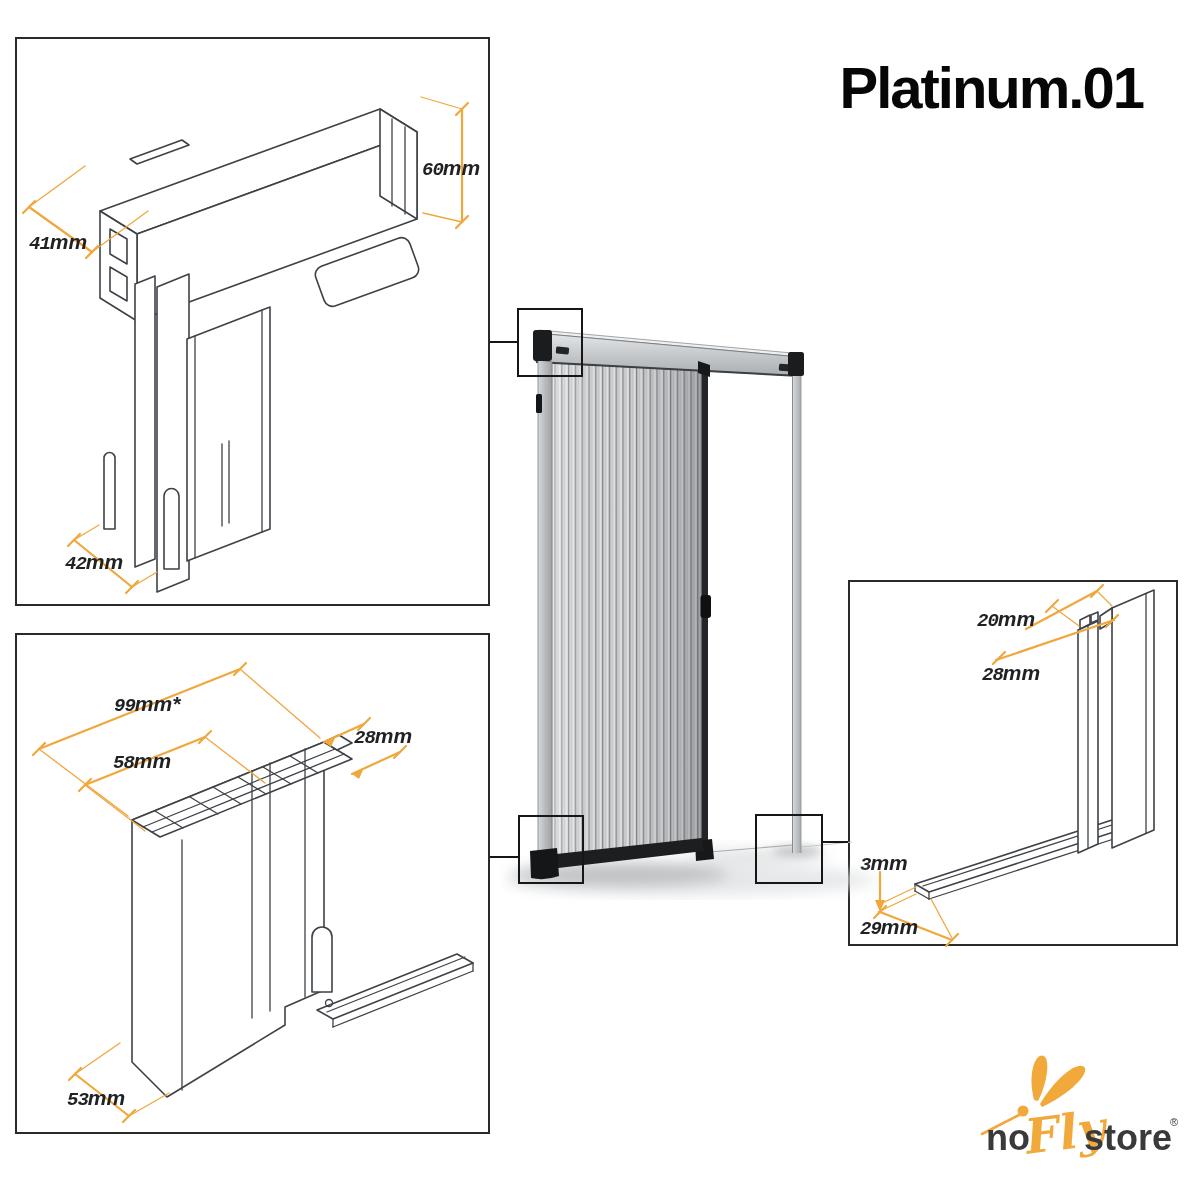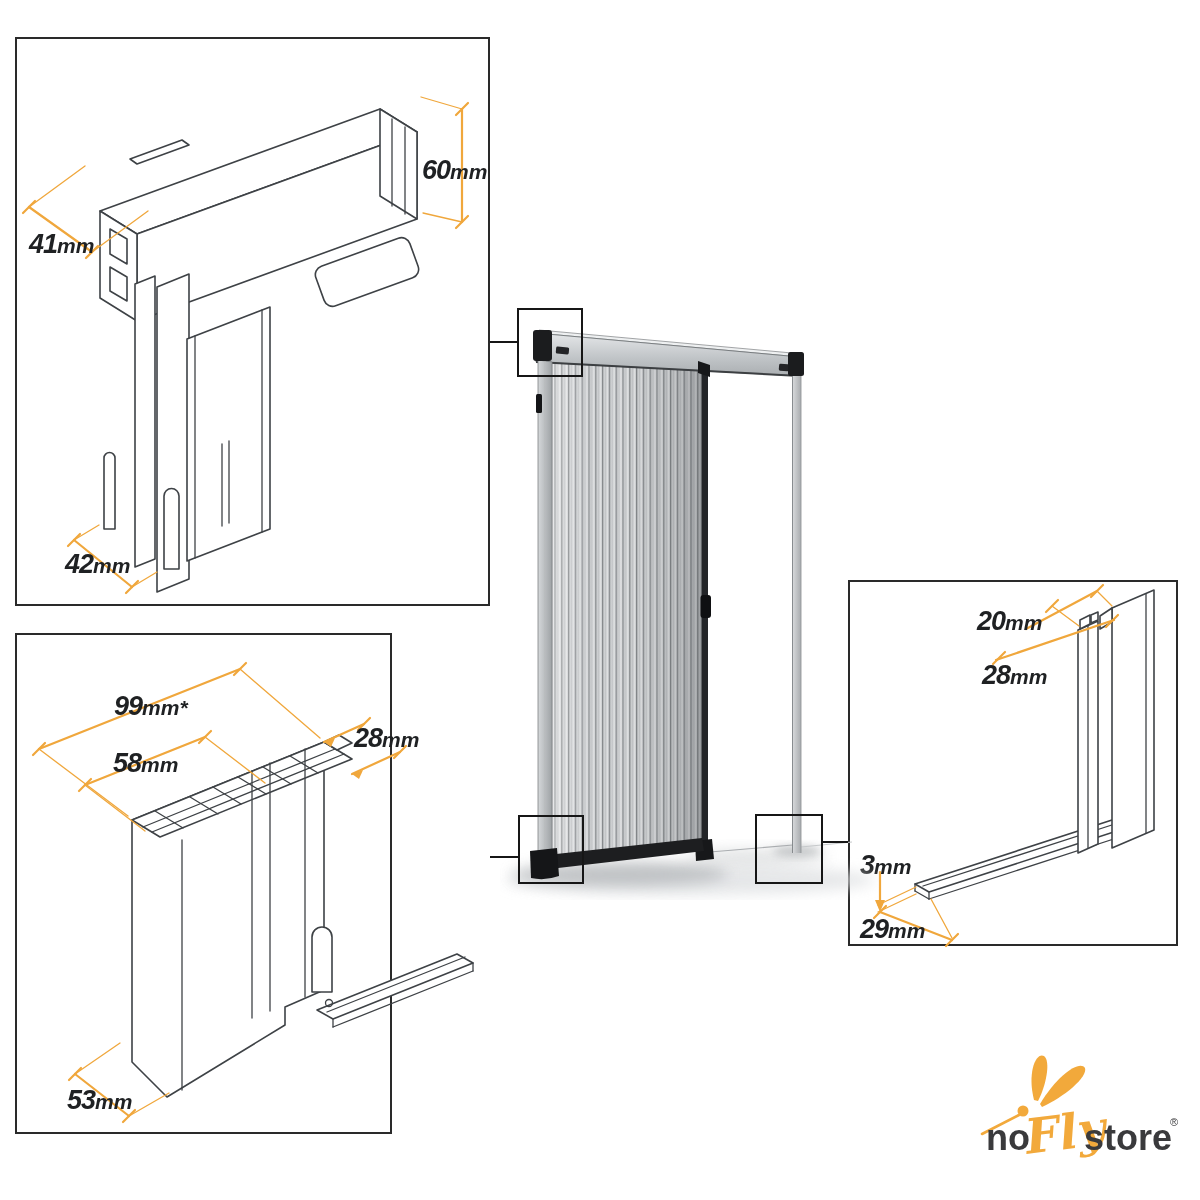--- a/index.html
+++ b/index.html
@@ -3,38 +3,39 @@
 <meta charset="utf-8">
 <style>
   html,body{margin:0;padding:0;background:#ffffff;}
   .stage{position:relative;width:1200px;height:1200px;background:#ffffff;overflow:hidden;
          font-family:"Liberation Sans",sans-serif;}
   .panel{position:absolute;background:#fff;border:2px solid #2a2a2a;box-sizing:border-box;}
   .panel svg{position:absolute;left:0;top:0;}
   .callout{position:absolute;border:2px solid #161616;box-sizing:border-box;background:transparent;}
   .connector{position:absolute;height:2px;background:#161616;}
   .dim{position:absolute;font-style:italic;font-weight:bold;color:#1f2123;white-space:nowrap;line-height:1;}
-  .dim .num{font-size:27px;letter-spacing:-1px;}
+  .dim .num{font-size:19px;letter-spacing:-1px;font-family:Liberation Mono, monospace;}
   .dim .unit{font-size:21px;}
   .title{position:absolute;top:54px;right:57px;font-size:58px;font-weight:bold;color:#060606;
          letter-spacing:-2px;}
   .door{position:absolute;left:500px;top:300px;width:380px;height:600px;}
   .logo{position:absolute;left:972px;top:1048px;width:210px;height:118px;}
   .tech{stroke:#3e4246;stroke-width:1.6;fill:#ffffff;stroke-linejoin:round;stroke-linecap:round;}
   .techline{stroke:#3e4246;stroke-width:1.3;fill:none;stroke-linecap:round;}
   .dimline{stroke:#F0A73C;stroke-width:2.2;fill:none;stroke-linecap:round;}
   .extline{stroke:#F0A73C;stroke-width:1.3;fill:none;stroke-linecap:round;}
   .tick{stroke:#F0A73C;stroke-width:2.2;stroke-linecap:round;}
   .arrow{fill:#F0A73C;}
 </style>
 </head>
 <body>
 
 <div class="stage">
 
+  <div class="title">Platinum.01</div>
 
   <div class="panel" style="left:15px;top:37px;width:475px;height:569px;">
     <svg width="471" height="565" viewBox="0 0 471 565">
 
       <polygon class="tech" points="83,172 363,70 400,93 120,195"></polygon>
       <polygon class="tech" points="120,195 400,93 400,180 120,282"></polygon>
       <polygon class="tech" points="363,70 400,93 400,180 363,157"></polygon>
       <line class="techline" x1="375" y1="80" x2="375" y2="167"></line>
       <line class="techline" x1="388" y1="88" x2="388" y2="175"></line>
 
@@ -78,21 +79,21 @@
       <span class="num">41</span><span class="unit">mm</span>
     </div>
     <div class="dim" style="left:405px;top:118px;">
       <span class="num">60</span><span class="unit">mm</span>
     </div>
     <div class="dim" style="left:48px;top:512px;">
       <span class="num">42</span><span class="unit">mm</span>
     </div>
   </div>
 
-  <div class="panel" style="left:15px;top:633px;width:377px;height:501px;text-align:center;">
+  <div class="panel" style="left:15px;top:633px;width:475px;height:501px;text-align:center;">
     <svg width="471" height="497" viewBox="0 0 471 497">
 
       <polygon class="tech" points="300,375 440,319 456,328 316,384"></polygon>
       <line class="techline" x1="316" y1="384" x2="316" y2="392"></line>
       <line class="techline" x1="316" y1="392" x2="456" y2="336"></line>
       <line class="techline" x1="456" y1="328" x2="456" y2="336"></line>
       <line class="techline" x1="310" y1="377" x2="448" y2="322"></line>
 
       <polygon class="tech" points="115,185 307,107 307,355 268,372 268,390 150,462 115,427"></polygon>
 

